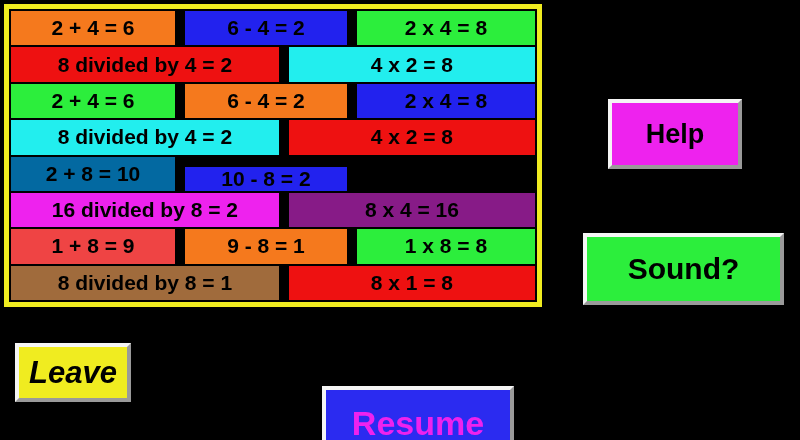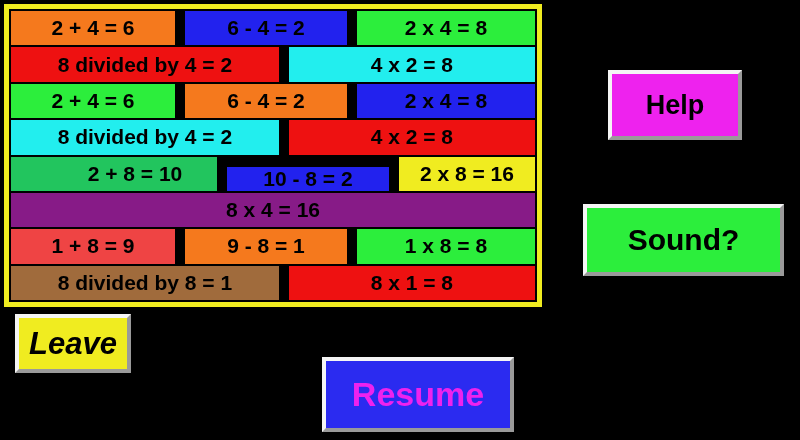--- a/index.html
+++ b/index.html
@@ -21,21 +21,21 @@
     display:flex;align-items:center;justify-content:center;
     color:#000;font-weight:bold;font-size:21px;white-space:nowrap;
     cursor:pointer;
   }
   .c-31{width:31.3%;} .c-30{width:30.9%;} .c-51{width:51.1%;} .c-fill{flex:1;}
   
   .gbtn{
     position:absolute;box-sizing:border-box;
     border:4px solid;border-color:#f5f5f5 #9a9a9a #9a9a9a #f5f5f5;
     display:flex;align-items:center;justify-content:center;
-    font-weight:bold;color:#000;cursor:pointer;
+    font-weight:bold;color:#000;cursor:pointer;margin-top:29px;
   }
   .btn-help  {left:608px;top:70px; width:134px;height:70px;font-size:27px;}
   .btn-sound {left:583px;top:204px;width:201px;height:72px;font-size:30px;}
   .btn-leave {left:15px; top:314px;width:116px;height:59px;font-size:31px;font-style:italic;}
   .btn-resume{left:322px;top:357px;width:192px;height:75px;font-size:34px;}
 </style>
 </head>
 <body>
 
 <div class="stage">
@@ -59,26 +59,26 @@
         <div class="tile c-30" style="background-color: rgb(245, 121, 29);">6 - 4 = 2</div>
         <div class="tile c-fill" style="background-color: rgb(34, 34, 238);">2 x 4 = 8</div>
       </div>
 
       <div class="tile-row">
         <div class="tile c-51" style="background-color: rgb(34, 238, 238);">8 divided by 4 = 2</div>
         <div class="tile c-fill" style="background-color: rgb(238, 17, 17);">4 x 2 = 8</div>
       </div>
 
       <div class="tile-row">
-        <div class="tile c-31" style="background-color: #22c55e; padding-left: 42px;">2 + 8 = 10</div>
+        <div class="tile c-31" style="background-color: #0369a1;">2 + 8 = 10</div>
         <div class="tile c-30" style="background-color: rgb(34, 34, 238); margin-top: 10px;">10 - 8 = 2</div>
-        <div class="tile c-fill" style="background-color: rgb(240, 236, 32);">2 x 8 = 16</div>
       </div>
 
       <div class="tile-row">
+        <div class="tile c-51" style="background-color: rgb(238, 34, 238);">16 divided by 8 = 2</div>
         <div class="tile c-fill" style="background-color: rgb(135, 27, 135);">8 x 4 = 16</div>
       </div>
 
       <div class="tile-row">
         <div class="tile c-31" style="background-color: #ef4444;">1 + 8 = 9</div>
         <div class="tile c-30" style="background-color: rgb(245, 121, 29);">9 - 8 = 1</div>
         <div class="tile c-fill" style="background-color: rgb(44, 238, 60);">1 x 8 = 8</div>
       </div>
 
       <div class="tile-row">

